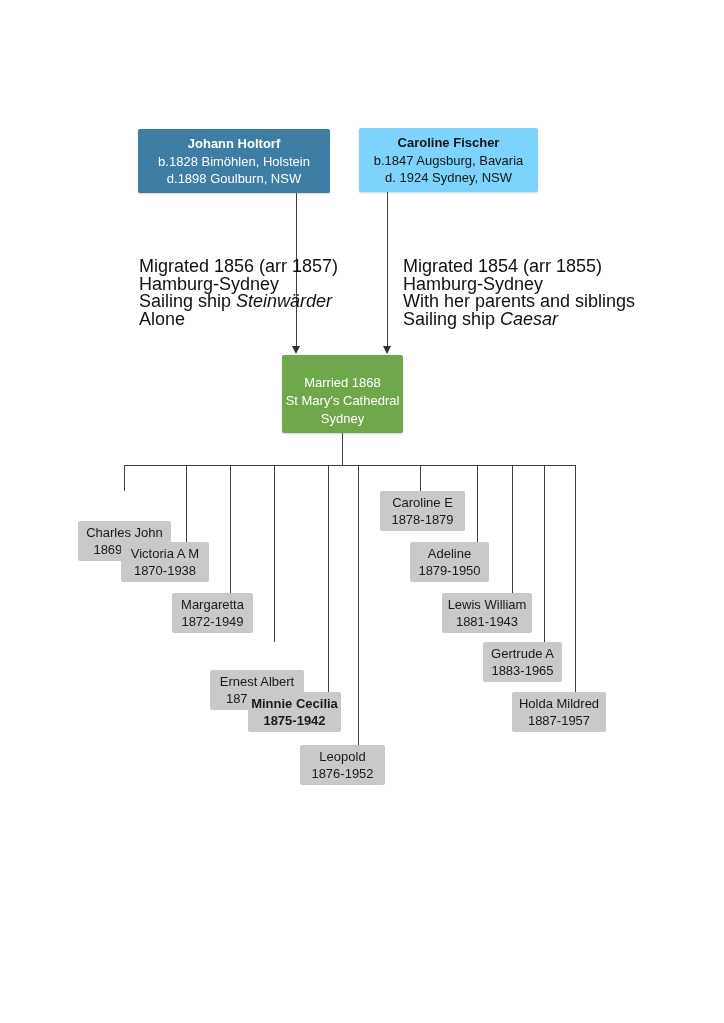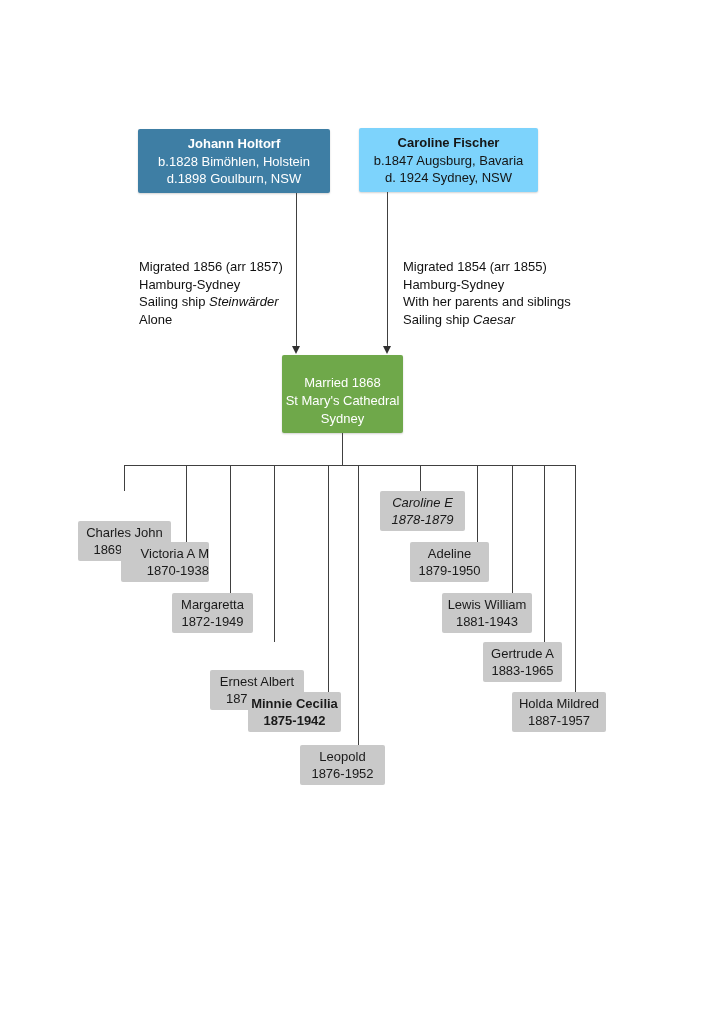--- a/index.html
+++ b/index.html
@@ -43,21 +43,21 @@
     background: #C9C9C9;
     color: #1a1a1a;
     font-size: 13px;
     line-height: 17px;
     padding-top: 3px;
     height: 40px;
   }
   
   .migration {
     position: absolute;
-    font-size: 13px;
+    font-size: 18px;
     line-height: 17.7px;
     color: #111111;
     text-align: left;
     white-space: nowrap;
   }
   .migration .ship { font-style: italic; }
   
   .vline, .hline {
     position: absolute;
     background: #404040;
@@ -128,41 +128,41 @@
   <div class="vline" style="left:420px; top:465px; height:26px;"></div>
   <div class="vline" style="left:477px; top:465px; height:77px;"></div>
   <div class="vline" style="left:512px; top:465px; height:128px;"></div>
   <div class="vline" style="left:544px; top:465px; height:177px;"></div>
   <div class="vline" style="left:575px; top:465px; height:227px;"></div>
 
   <div class="node child-box" style="left:78px;  top:491px; width:93px;margin-top:30px;">
     <div>Charles John</div>
     <div>1869-1954</div>
   </div>
-  <div class="node child-box" style="left:121px; top:542px; width:88px;text-align:right;">
+  <div class="node child-box" style="left:121px; top:542px; width:88px;">
     <div>Victoria A M</div>
     <div>1870-1938</div>
   </div>
   <div class="node child-box" style="left:172px; top:593px; width:81px;">
     <div>Margaretta</div>
     <div>1872-1949</div>
   </div>
   <div class="node child-box" style="left:210px; top:642px; width:94px;margin-top:28px;">
     <div>Ernest Albert</div>
     <div>1873-1875</div>
   </div>
   <div class="node child-box" style="left:248px; top:692px; width:93px;font-weight:bold;">
     <div>Minnie Cecilia</div>
     <div>1875-1942</div>
   </div>
   <div class="node child-box" style="left:300px; top:745px; width:85px;">
     <div>Leopold</div>
     <div>1876-1952</div>
   </div>
-  <div class="node child-box" style="left:380px; top:491px; width:85px;font-style:italic;">
+  <div class="node child-box" style="left:380px; top:491px; width:85px;">
     <div>Caroline E</div>
     <div>1878-1879</div>
   </div>
   <div class="node child-box" style="left:410px; top:542px; width:79px;">
     <div>Adeline</div>
     <div>1879-1950</div>
   </div>
   <div class="node child-box" style="left:442px; top:593px; width:90px;">
     <div>Lewis William</div>
     <div>1881-1943</div>

